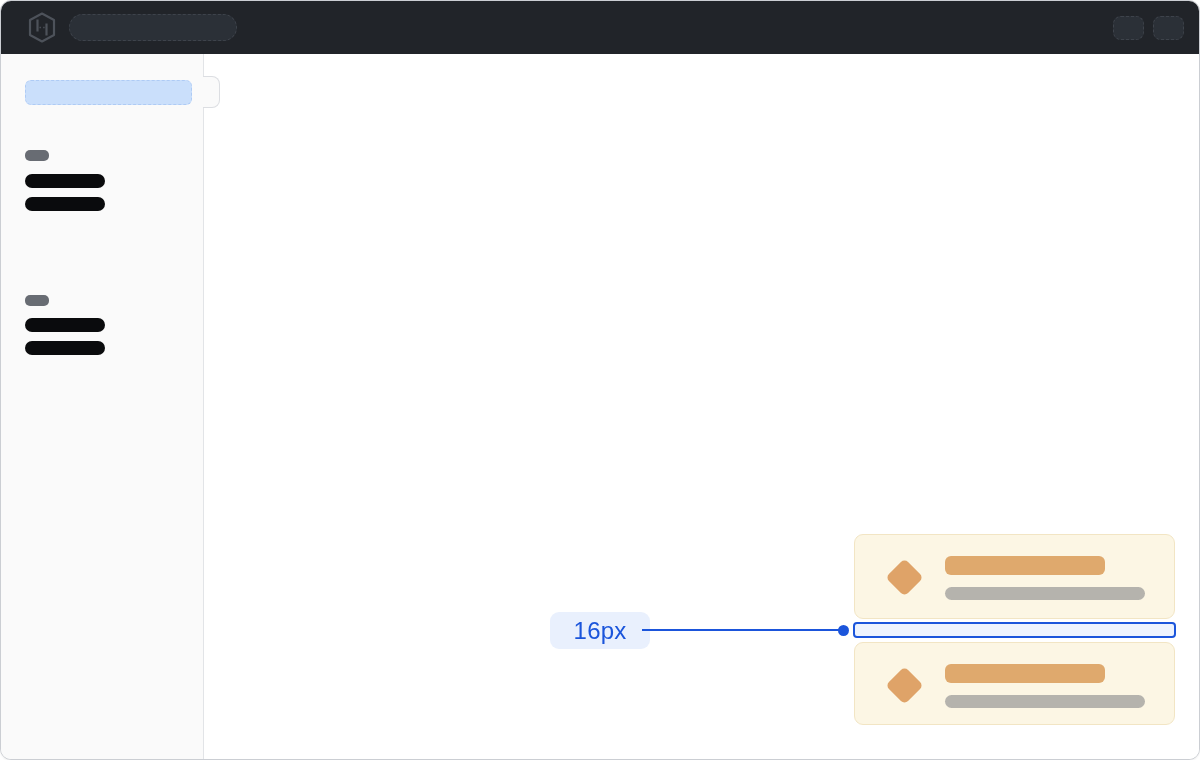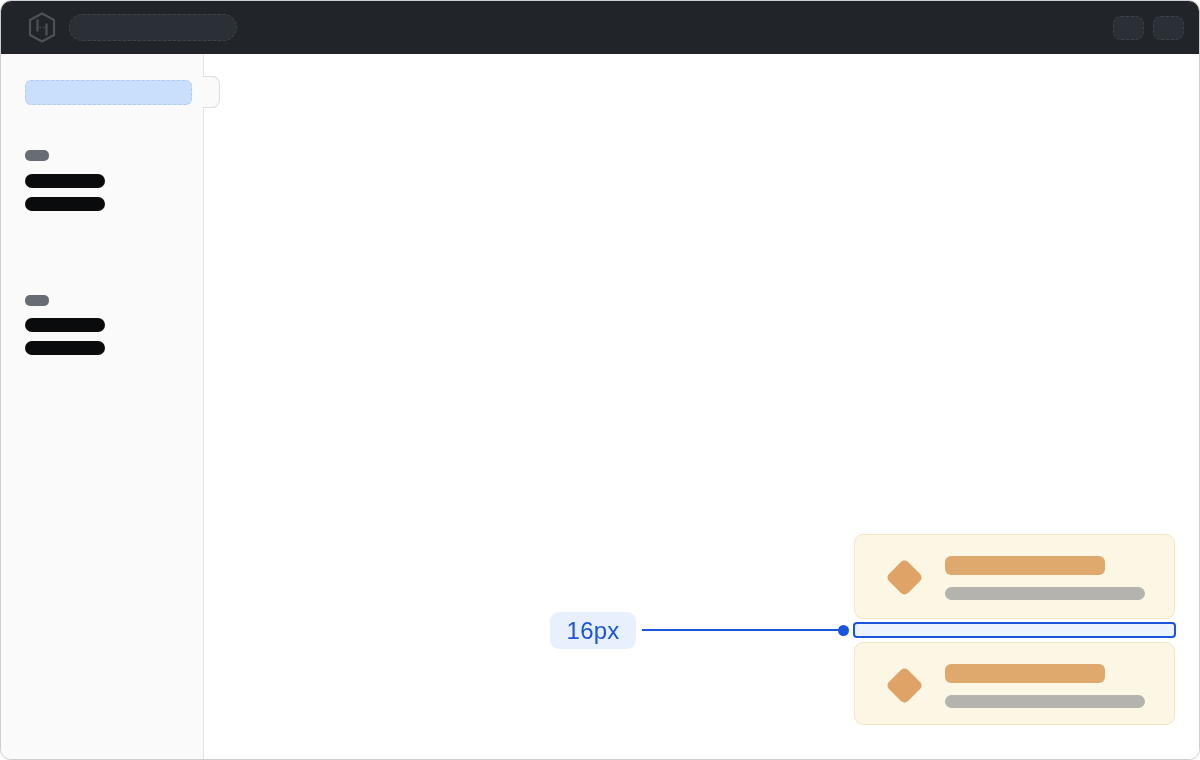--- a/index.html
+++ b/index.html
@@ -73,21 +73,21 @@
   .card-title {
     position: absolute; left: 90px; top: 21px; width: 160px; height: 19px;
     border-radius: 6px; background: #dfa96d;
   }
   .card-subtitle {
     position: absolute; left: 90px; top: 52px; width: 200px; height: 13px;
     border-radius: 7px; background: #b5b3ad;
   }
   
   .spacing-badge {
-    position: absolute; left: 549px; top: 611px; width: 86px; height: 37px;
+    position: absolute; left: 549px; top: 611px; width: 100px; height: 37px;
     background: #e9f0fd; border-radius: 9px;
     color: #1b55db; font-size: 24px; font-weight: 500;
     display: flex; align-items: center; justify-content: center;
     letter-spacing: 0.2px;
   }
   .spacing-line {
     position: absolute; left: 641px; top: 628px; width: 198px; height: 2px;
     background: #1b55db;
   }
   .spacing-dot {

